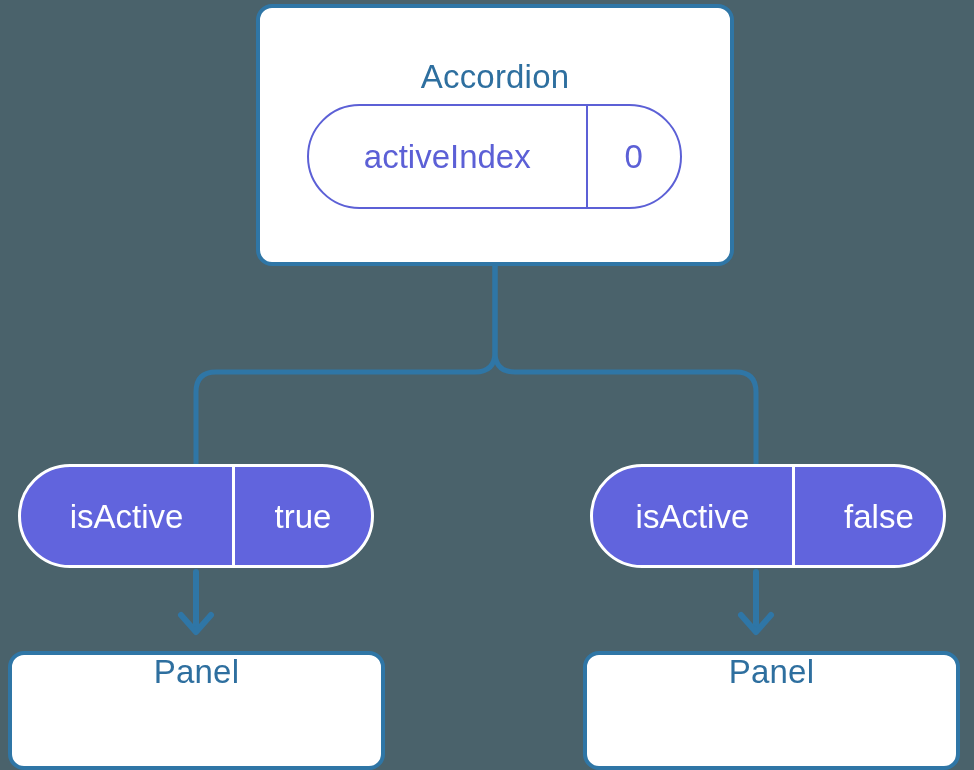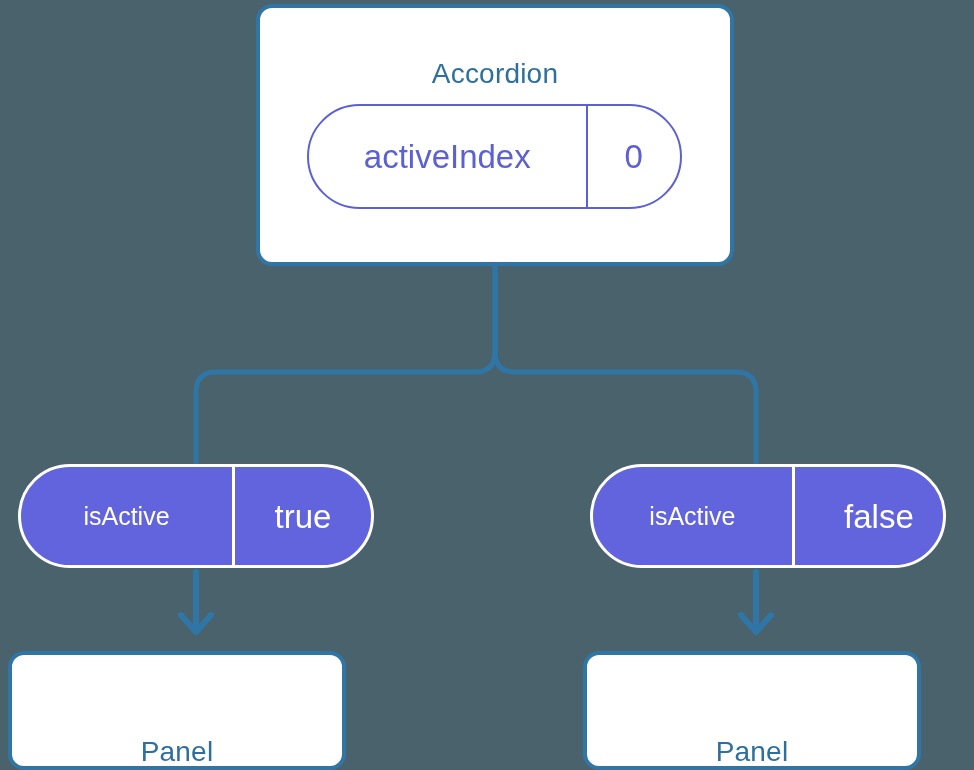--- a/index.html
+++ b/index.html
@@ -35,41 +35,41 @@
     background: #ffffff;
     border: 4px solid #2f76a6;
     border-radius: 16px;
     box-sizing: border-box;
     display: flex;
     flex-direction: column;
     align-items: center;
   }
   .card-title {
     color: #2e6f9f;
-    font-size: 28px;
+    font-size: 33px;
     letter-spacing: 0.2px;
     line-height: 1;
     white-space: nowrap;
   }
 
   #card-accordion {
     left: 256px;
     top: 4px;
     width: 478px;
     height: 262px;
     justify-content: flex-start;
   }
   #card-accordion .card-title {
     margin-top: 52px;
   }
 
   .panel-card {
-    width: 338px;
+    width: 377px;
     height: 119px;
-    justify-content: flex-end;
+    justify-content: flex-start;
   }
   #card-panel-left {
     left: 8px;
     top: 651px;
   }
   #card-panel-right {
     left: 583px;
     top: 651px;
   }
 
@@ -107,21 +107,21 @@
     font-size: 33px;
   }
 
   
   .pill-filled {
     background: #6164dd;
     border: 3px solid #ffffff;
   }
   .pill-filled .pill-key {
     color: #ffffff;
-    font-size: 25px;
+    font-size: 33px;
     border-right: 3px solid #ffffff;
   }
   .pill-filled .pill-val {
     color: #ffffff;
     font-size: 33px;
   }
 
   #pill-active-index {
     left: 307px;
     top: 104px;

